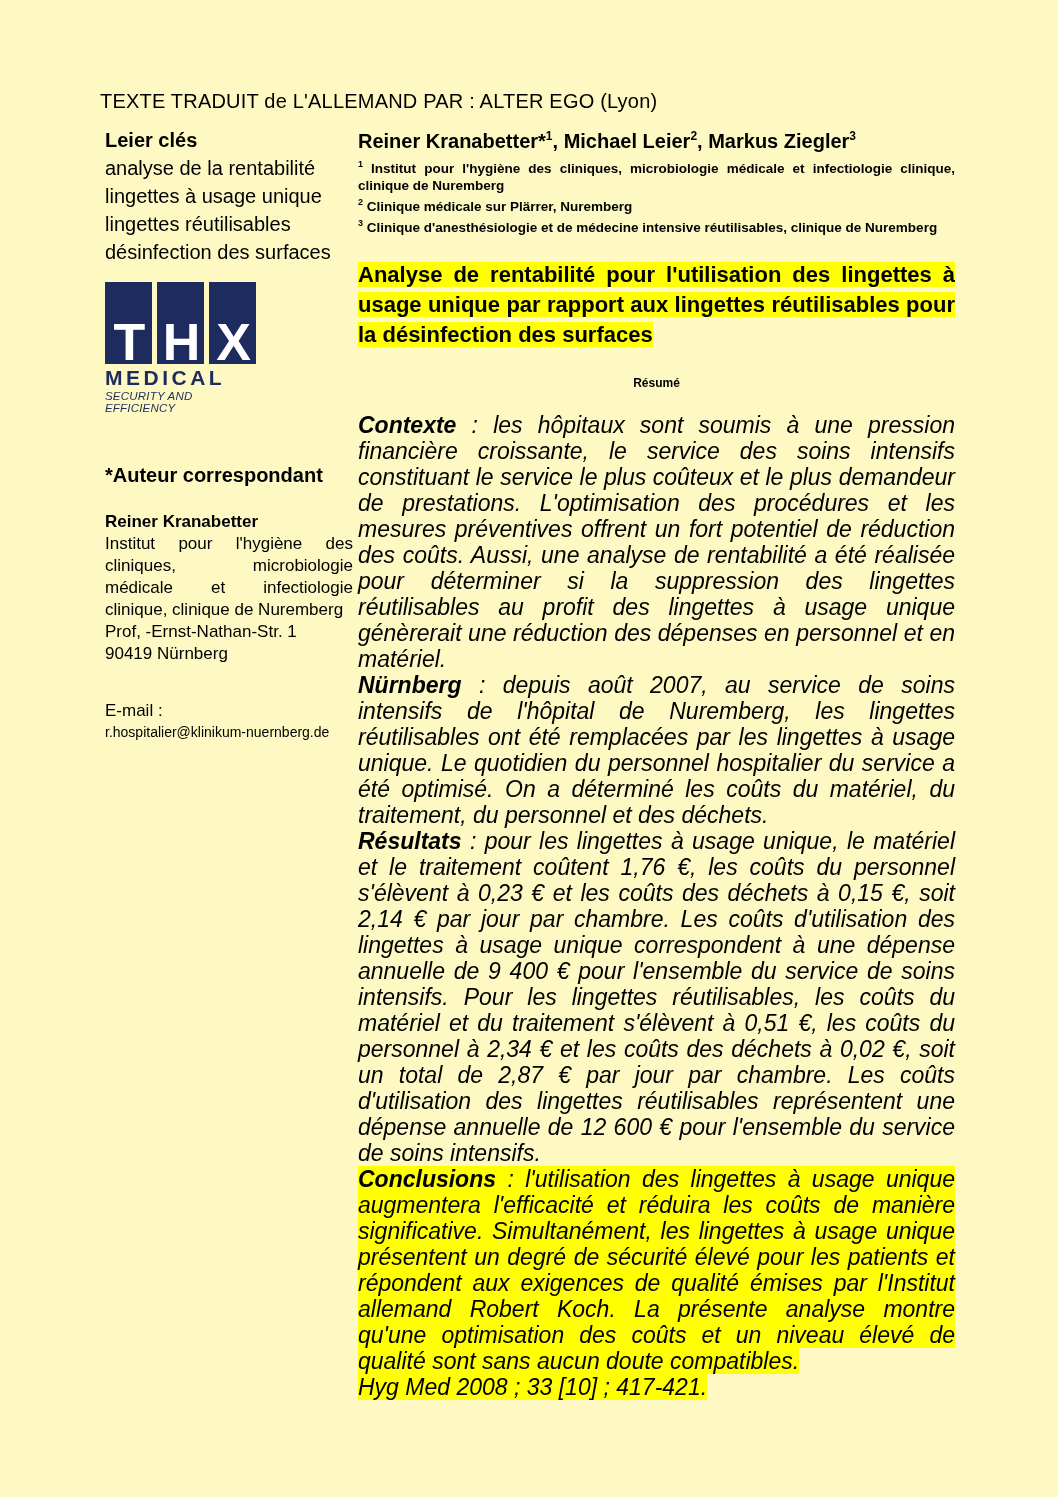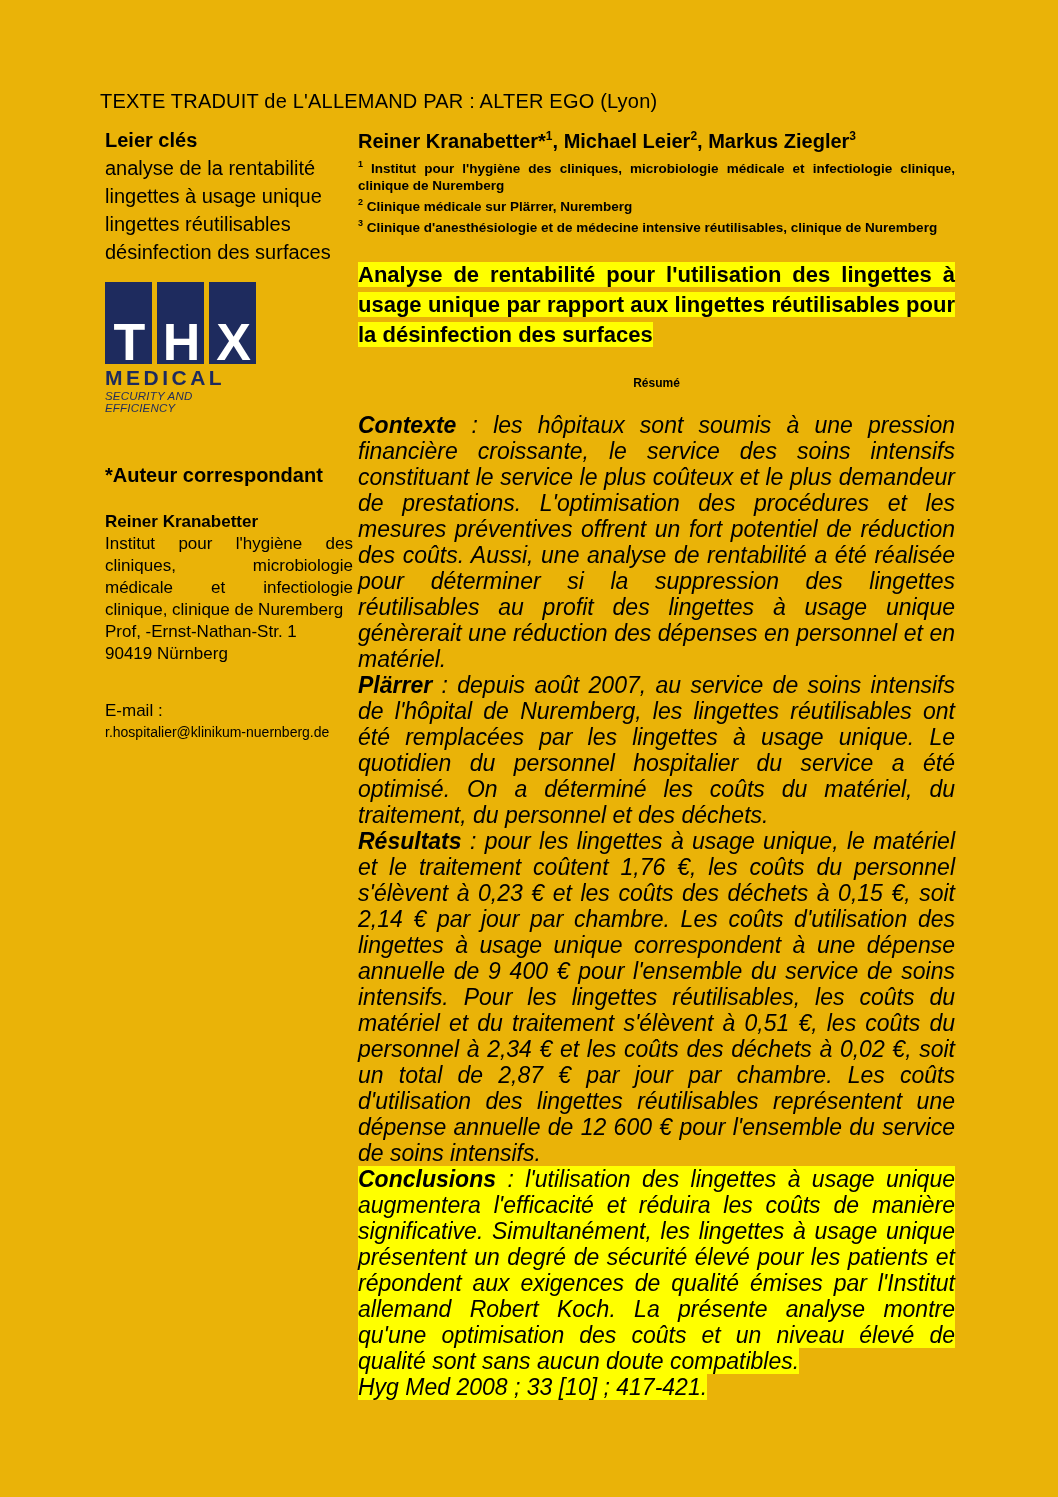--- a/index.html
+++ b/index.html
@@ -1,18 +1,18 @@
 <!DOCTYPE html>
 <html style="--logo-blue: #1e2b5e; --hl: #ffff00;"><head>
 <meta charset="utf-8">
 <style>
   html,body { margin:0; padding:0; background:#e8e8e8; }
   .page {
     position:relative; width:1058px; height:1497px; margin:0 auto;
-    background:#eab308; color:#000;
+    background:#fef9c3; color:#000;
     font-family:"Liberation Sans", sans-serif;
     overflow:hidden;
   }
   .trans-note { position:absolute; left:100px; top:90px; font-size:20px; letter-spacing:0.2px; }
 
   
   .left-col { position:absolute; left:105px; top:126px; width:248px; }
   .kw-heading { font-weight:bold; font-size:20px; line-height:28px; }
   .kw { font-size:20px; line-height:28px; }
 
@@ -97,20 +97,20 @@
       <p class="aff-item"><sup>2</sup><span> Clinique médicale sur Plärrer, Nuremberg</span></p>
       <p class="aff-item"><sup>3</sup><span> Clinique d'anesthésiologie et de médecine intensive réutilisables, clinique de Nuremberg</span></p>
     </div>
 
     <div class="title"><span class="hl">Analyse de rentabilité pour l'utilisation des lingettes à usage unique par rapport aux lingettes réutilisables pour la désinfection des surfaces</span></div>
 
     <div class="resume-heading">Résumé</div>
 
     <div class="bodytext">
       <p><span class="lead">Contexte</span><span> : les hôpitaux sont soumis à une pression financière croissante, le service des soins intensifs constituant le service le plus coûteux et le plus demandeur de prestations. L'optimisation des procédures et les mesures préventives offrent un fort potentiel de réduction des coûts. Aussi, une analyse de rentabilité a été réalisée pour déterminer si la suppression des lingettes réutilisables au profit des lingettes à usage unique génèrerait une réduction des dépenses en personnel et en matériel.</span></p>
-      <p><span class="lead">Plärrer</span><span> : depuis août 2007, au service de soins intensifs de l'hôpital de Nuremberg, les lingettes réutilisables ont été remplacées par les lingettes à usage unique. Le quotidien du personnel hospitalier du service a été optimisé. On a déterminé les coûts du matériel, du traitement, du personnel et des déchets.</span></p>
+      <p><span class="lead">Nürnberg</span><span> : depuis août 2007, au service de soins intensifs de l'hôpital de Nuremberg, les lingettes réutilisables ont été remplacées par les lingettes à usage unique. Le quotidien du personnel hospitalier du service a été optimisé. On a déterminé les coûts du matériel, du traitement, du personnel et des déchets.</span></p>
       <p><span class="lead">Résultats</span><span> : pour les lingettes à usage unique, le matériel et le traitement coûtent 1,76 €, les coûts du personnel s'élèvent à 0,23 € et les coûts des déchets à 0,15 €, soit 2,14 € par jour par chambre. Les coûts d'utilisation des lingettes à usage unique correspondent à une dépense annuelle de 9 400 € pour l'ensemble du service de soins intensifs. Pour les lingettes réutilisables, les coûts du matériel et du traitement s'élèvent à 0,51 €, les coûts du personnel à 2,34 € et les coûts des déchets à 0,02 €, soit un total de 2,87 € par jour par chambre. Les coûts d'utilisation des lingettes réutilisables représentent une dépense annuelle de 12 600 € pour l'ensemble du service de soins intensifs.</span></p>
       <p><span class="hl"><span class="lead">Conclusions</span><span> : l'utilisation des lingettes à usage unique augmentera l'efficacité et réduira les coûts de manière significative. Simultanément, les lingettes à usage unique présentent un degré de sécurité élevé pour les patients et répondent aux exigences de qualité émises par l'Institut allemand Robert Koch. La présente analyse montre qu'une optimisation des coûts et un niveau élevé de qualité sont sans aucun doute compatibles.</span></span></p>
       <p><span class="hl">Hyg Med 2008 ; 33 [10] ; 417-421.</span></p>
     </div>
 
   </div>
 </div>
 
 </body></html>

